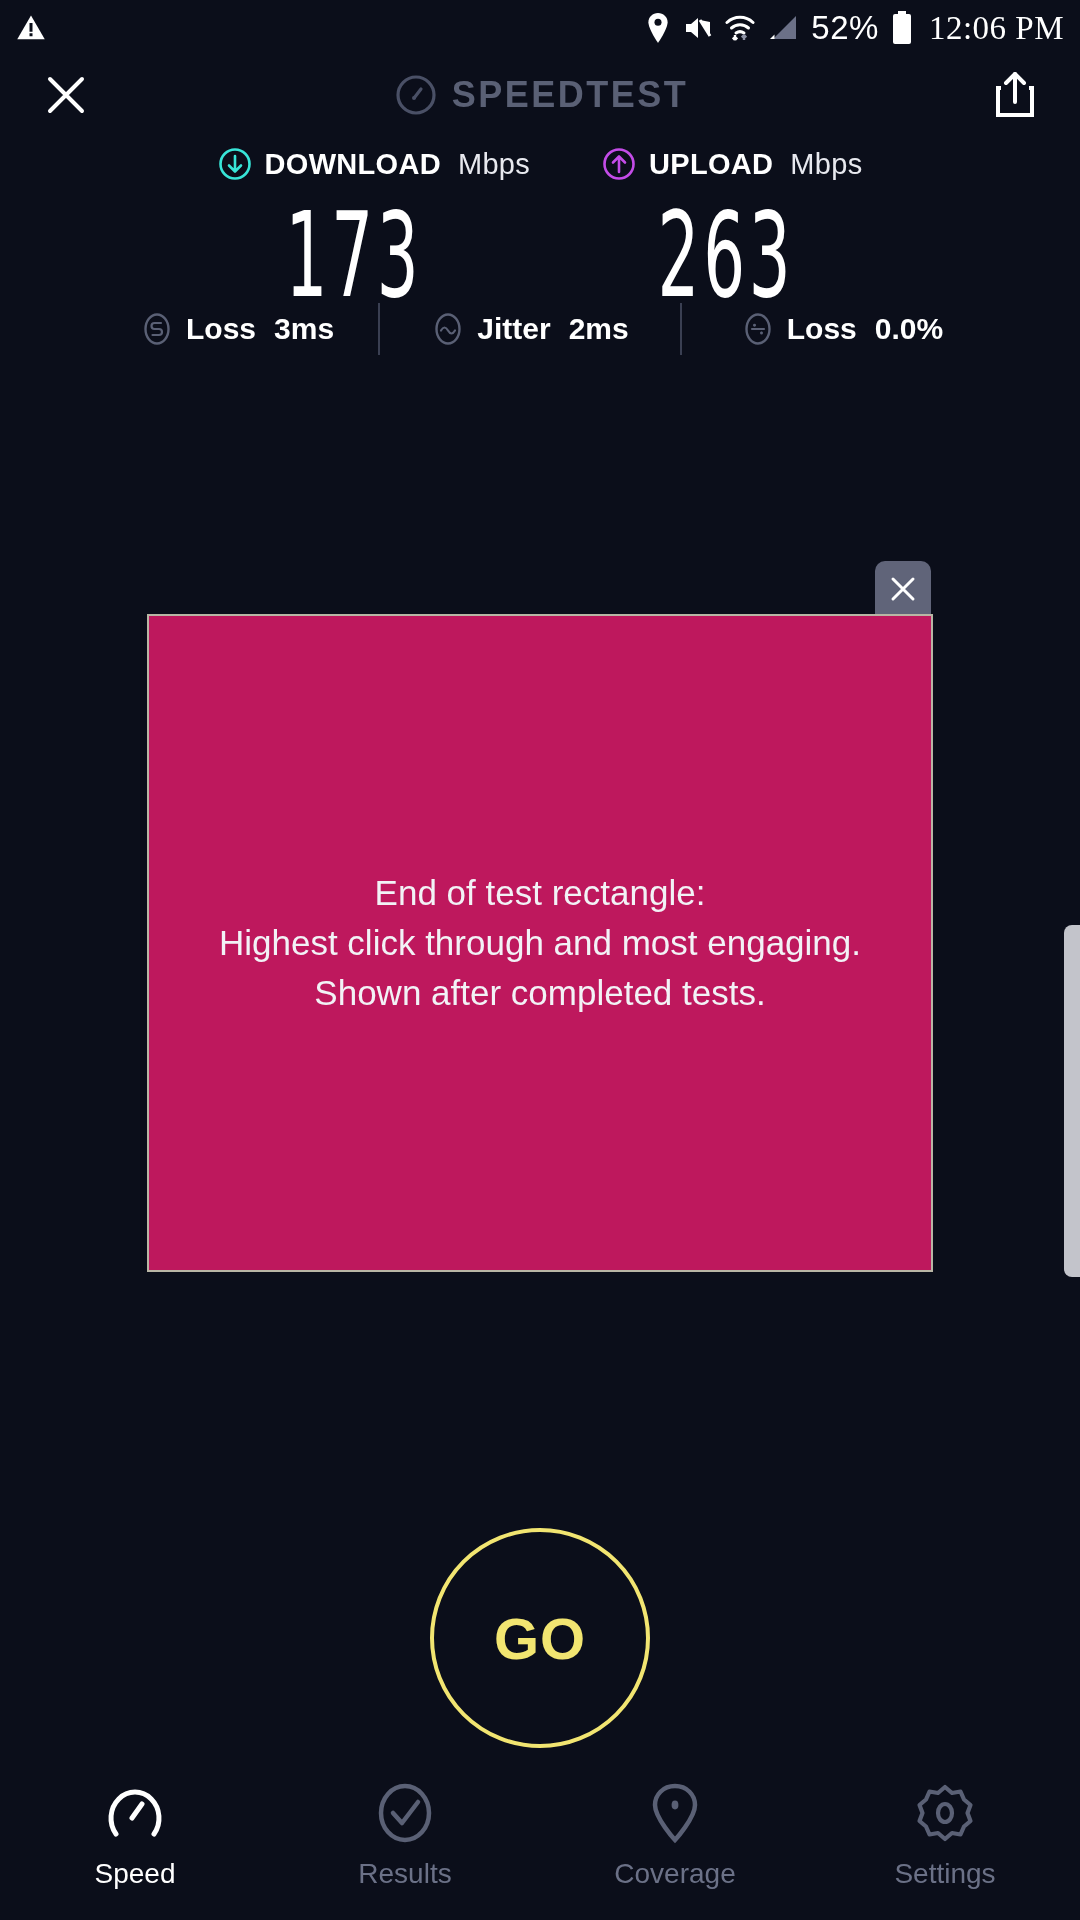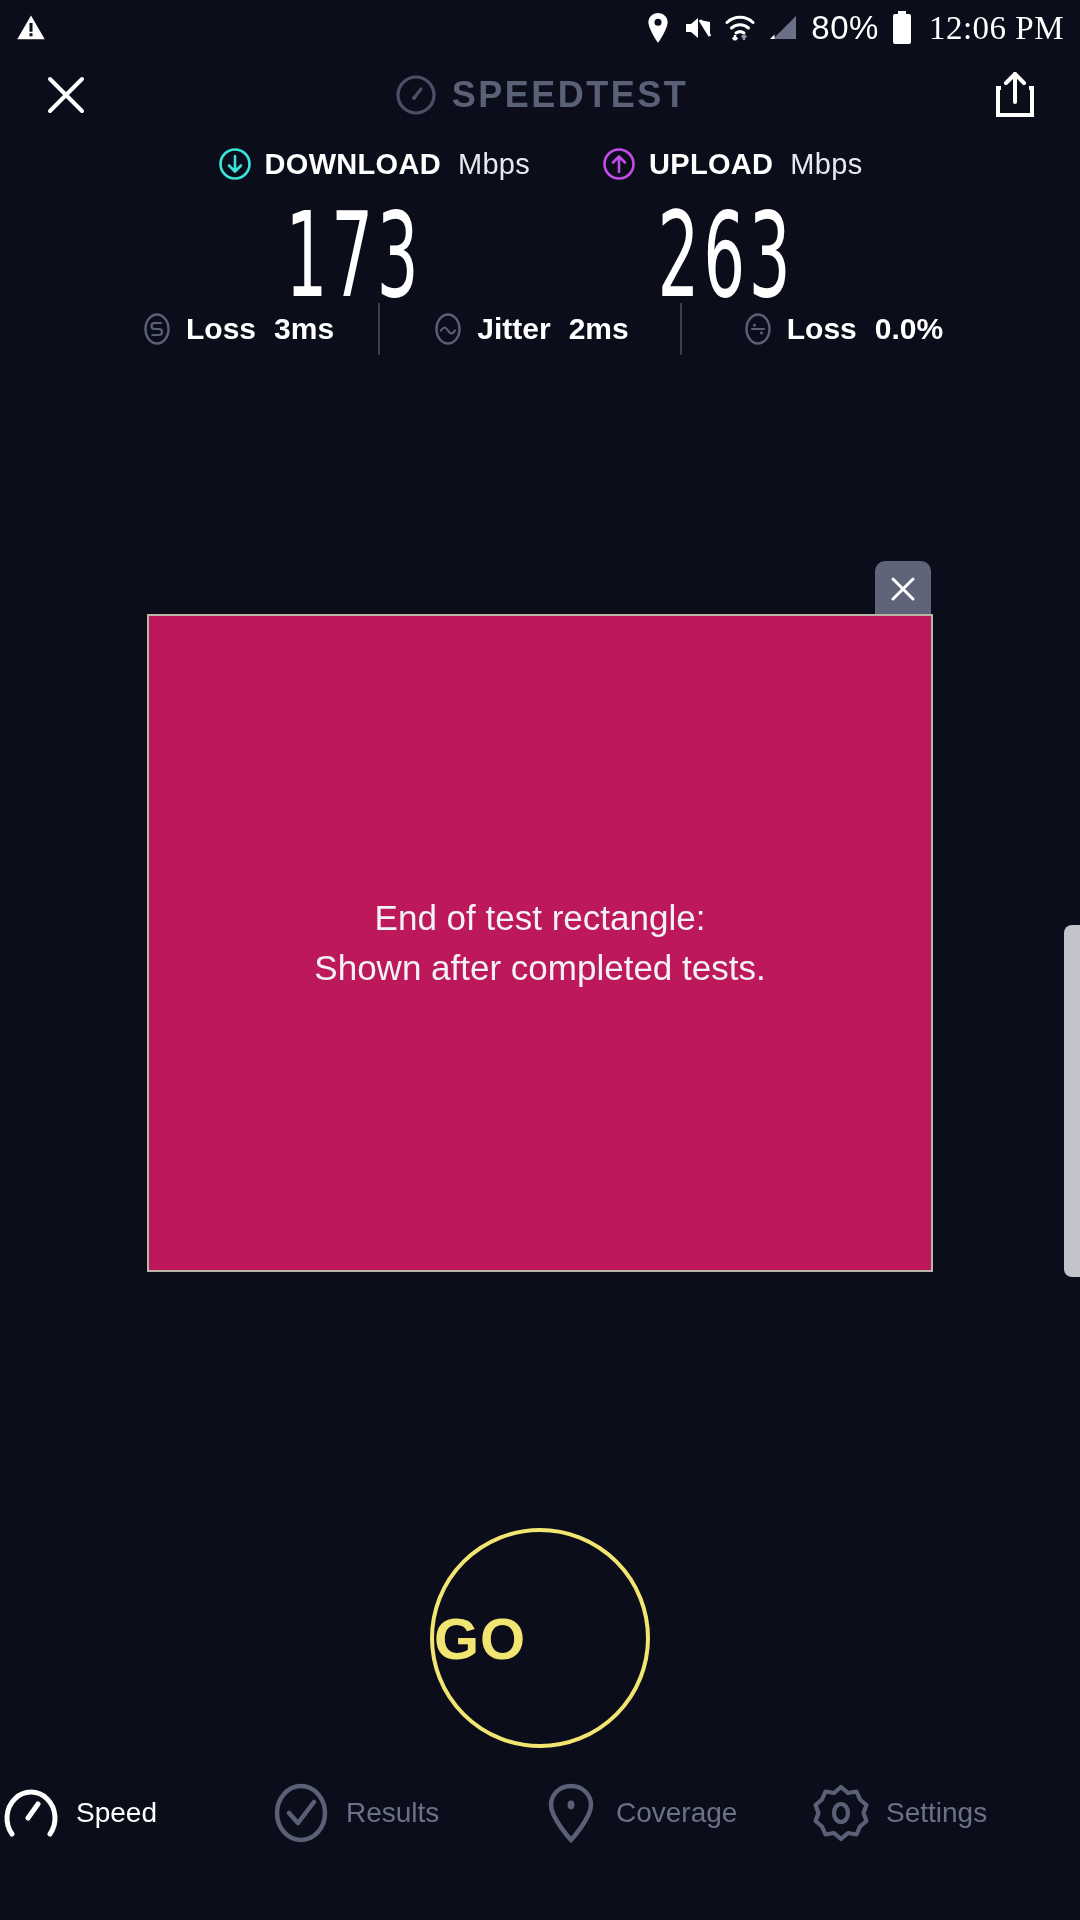--- a/index.html
+++ b/index.html
@@ -111,34 +111,34 @@
     position:absolute; right:0; top:925px;
     width:16px; height:352px;
     background:#c3c4cb; border-radius:8px 0 0 8px;
   }
 
   
   .go-btn{
     position:absolute; left:430px; top:1528px;
     width:220px; height:220px; border-radius:50%;
     border:4px solid #f2e571;
-    display:flex; align-items:center; justify-content:flex-start;
+    display:flex; align-items:center; justify-content:center;
     background:transparent;
   }
   .go-label{
     color:#f2e571; font-size:58px; font-weight:700; letter-spacing:1px;
   }
 
   
   .tabbar{
     position:absolute; left:0; bottom:0; width:1080px; height:150px;
     display:flex; align-items:flex-start; padding-top:12px;
   }
   .tab{
-    flex:1; display:flex; flex-direction:row;
+    flex:1; display:flex; flex-direction:column;
     align-items:center; gap:14px;
   }
   .tab .tlabel{ font-size:28px; }
   .tab.active .tlabel{ color:#ffffff; }
   .tab:not(.active) .tlabel{ color:#6b7187; }
 </style>
 </head>
 <body>
 
 <div id="screen">
@@ -175,21 +175,21 @@
           <path d="M10 22 v5 M10 27 l-2.2-2.5 M10 27 l2.2-2.5" stroke="#fff" stroke-width="2.4" fill="none"></path>
           <path d="M19 27 v-5 M19 22 l-2.2 2.5 M19 22 l2.2 2.5" stroke="#8e93a6" stroke-width="2.4" fill="none"></path>
         </svg>
       </span>
       <span class="ico">
         <svg width="32" height="28" viewBox="0 0 32 28">
           <path d="M29 2 L29 25 L6 25 Z" fill="#6b7087"></path>
           <path d="M3 25 L7.5 20.5 L7.5 25 Z" fill="#ffffff"></path>
         </svg>
       </span>
-      <span class="sb-batt-pct">80%</span>
+      <span class="sb-batt-pct">52%</span>
       <span class="ico">
         <svg width="22" height="34" viewBox="0 0 22 34">
           <rect x="7" y="0" width="8" height="4" fill="#fff"></rect>
           <rect x="2" y="3" width="18" height="30" rx="2" fill="#fff"></rect>
         </svg>
       </span>
       <span class="sb-time">12:06 PM</span>
     </div>
   </div>
 
@@ -295,20 +295,21 @@
   <div class="ad-close">
     <svg width="34" height="34" viewBox="0 0 34 34">
       <path d="M7 7 L27 27 M27 7 L7 27" stroke="#ffffff" stroke-width="3" stroke-linecap="round"></path>
     </svg>
   </div>
 
   <div class="ad-wrap">
     <div class="ad-rect">
       <div class="ad-text">
         <div>End of test rectangle:</div>
+        <div>Highest click through and most engaging.</div>
         <div>Shown after completed tests.</div>
       </div>
     </div>
   </div>
 
   <div class="scrollbar"></div>
 
   <div class="go-btn">
     <span class="go-label">GO</span>
   </div>

